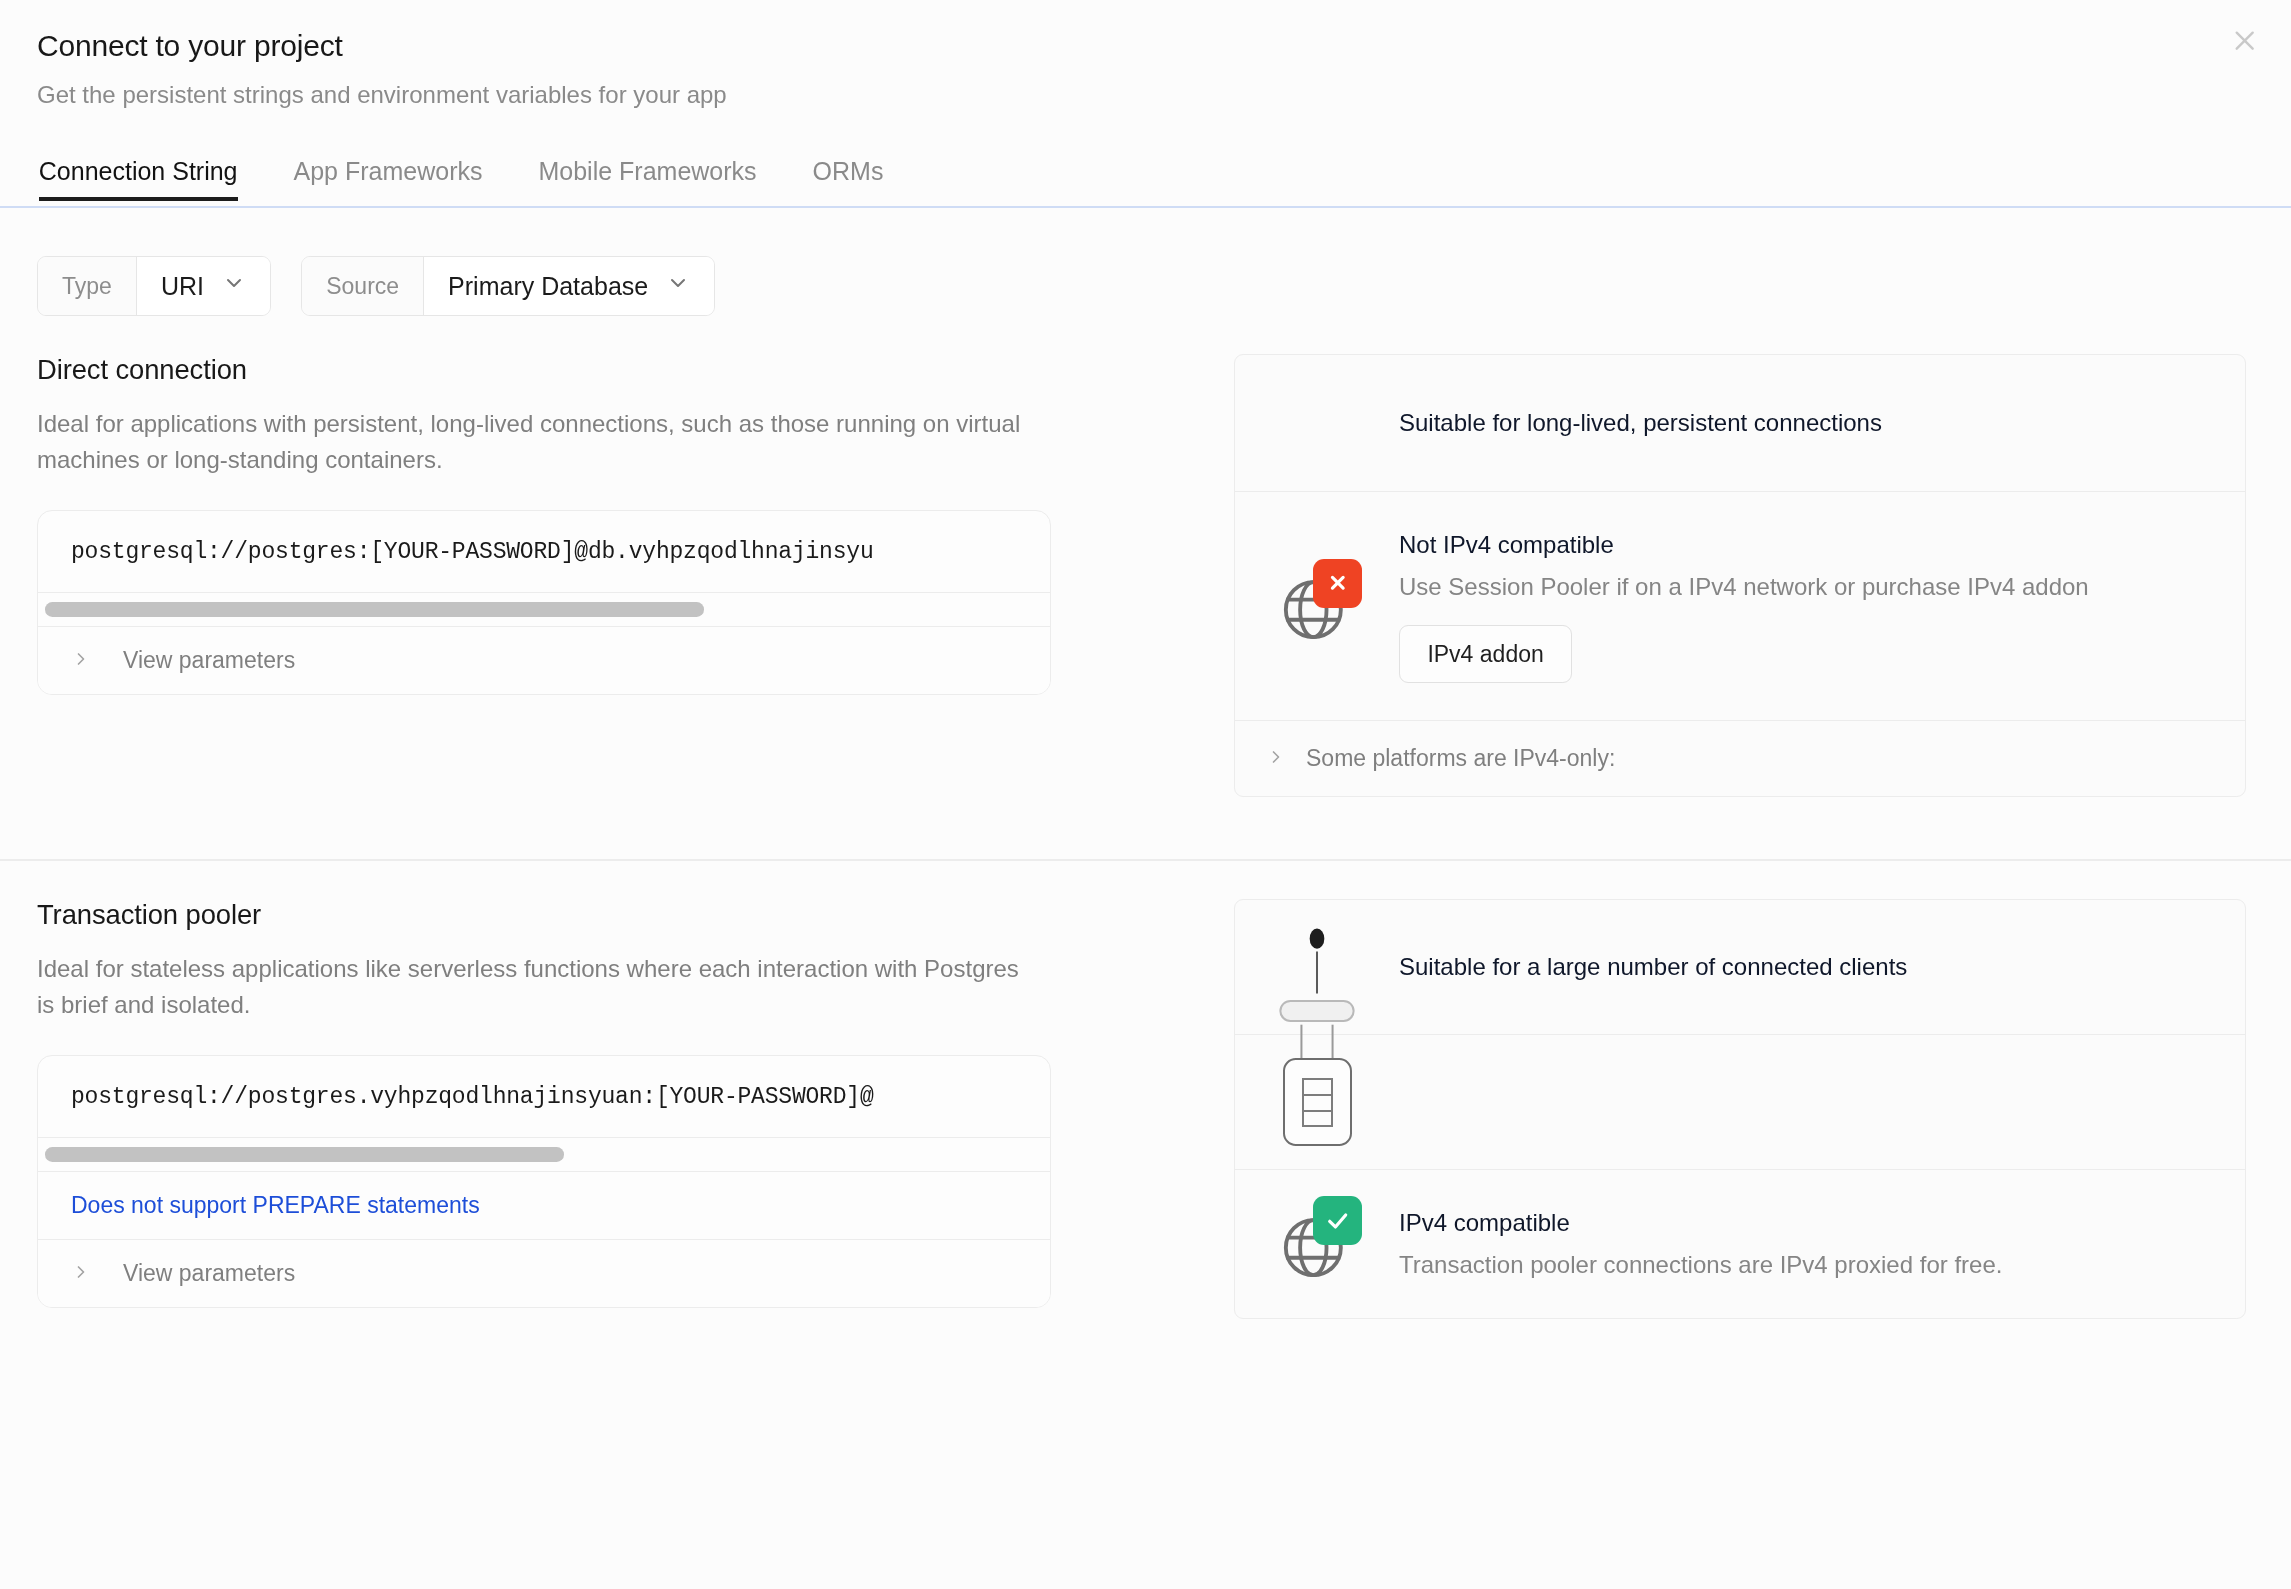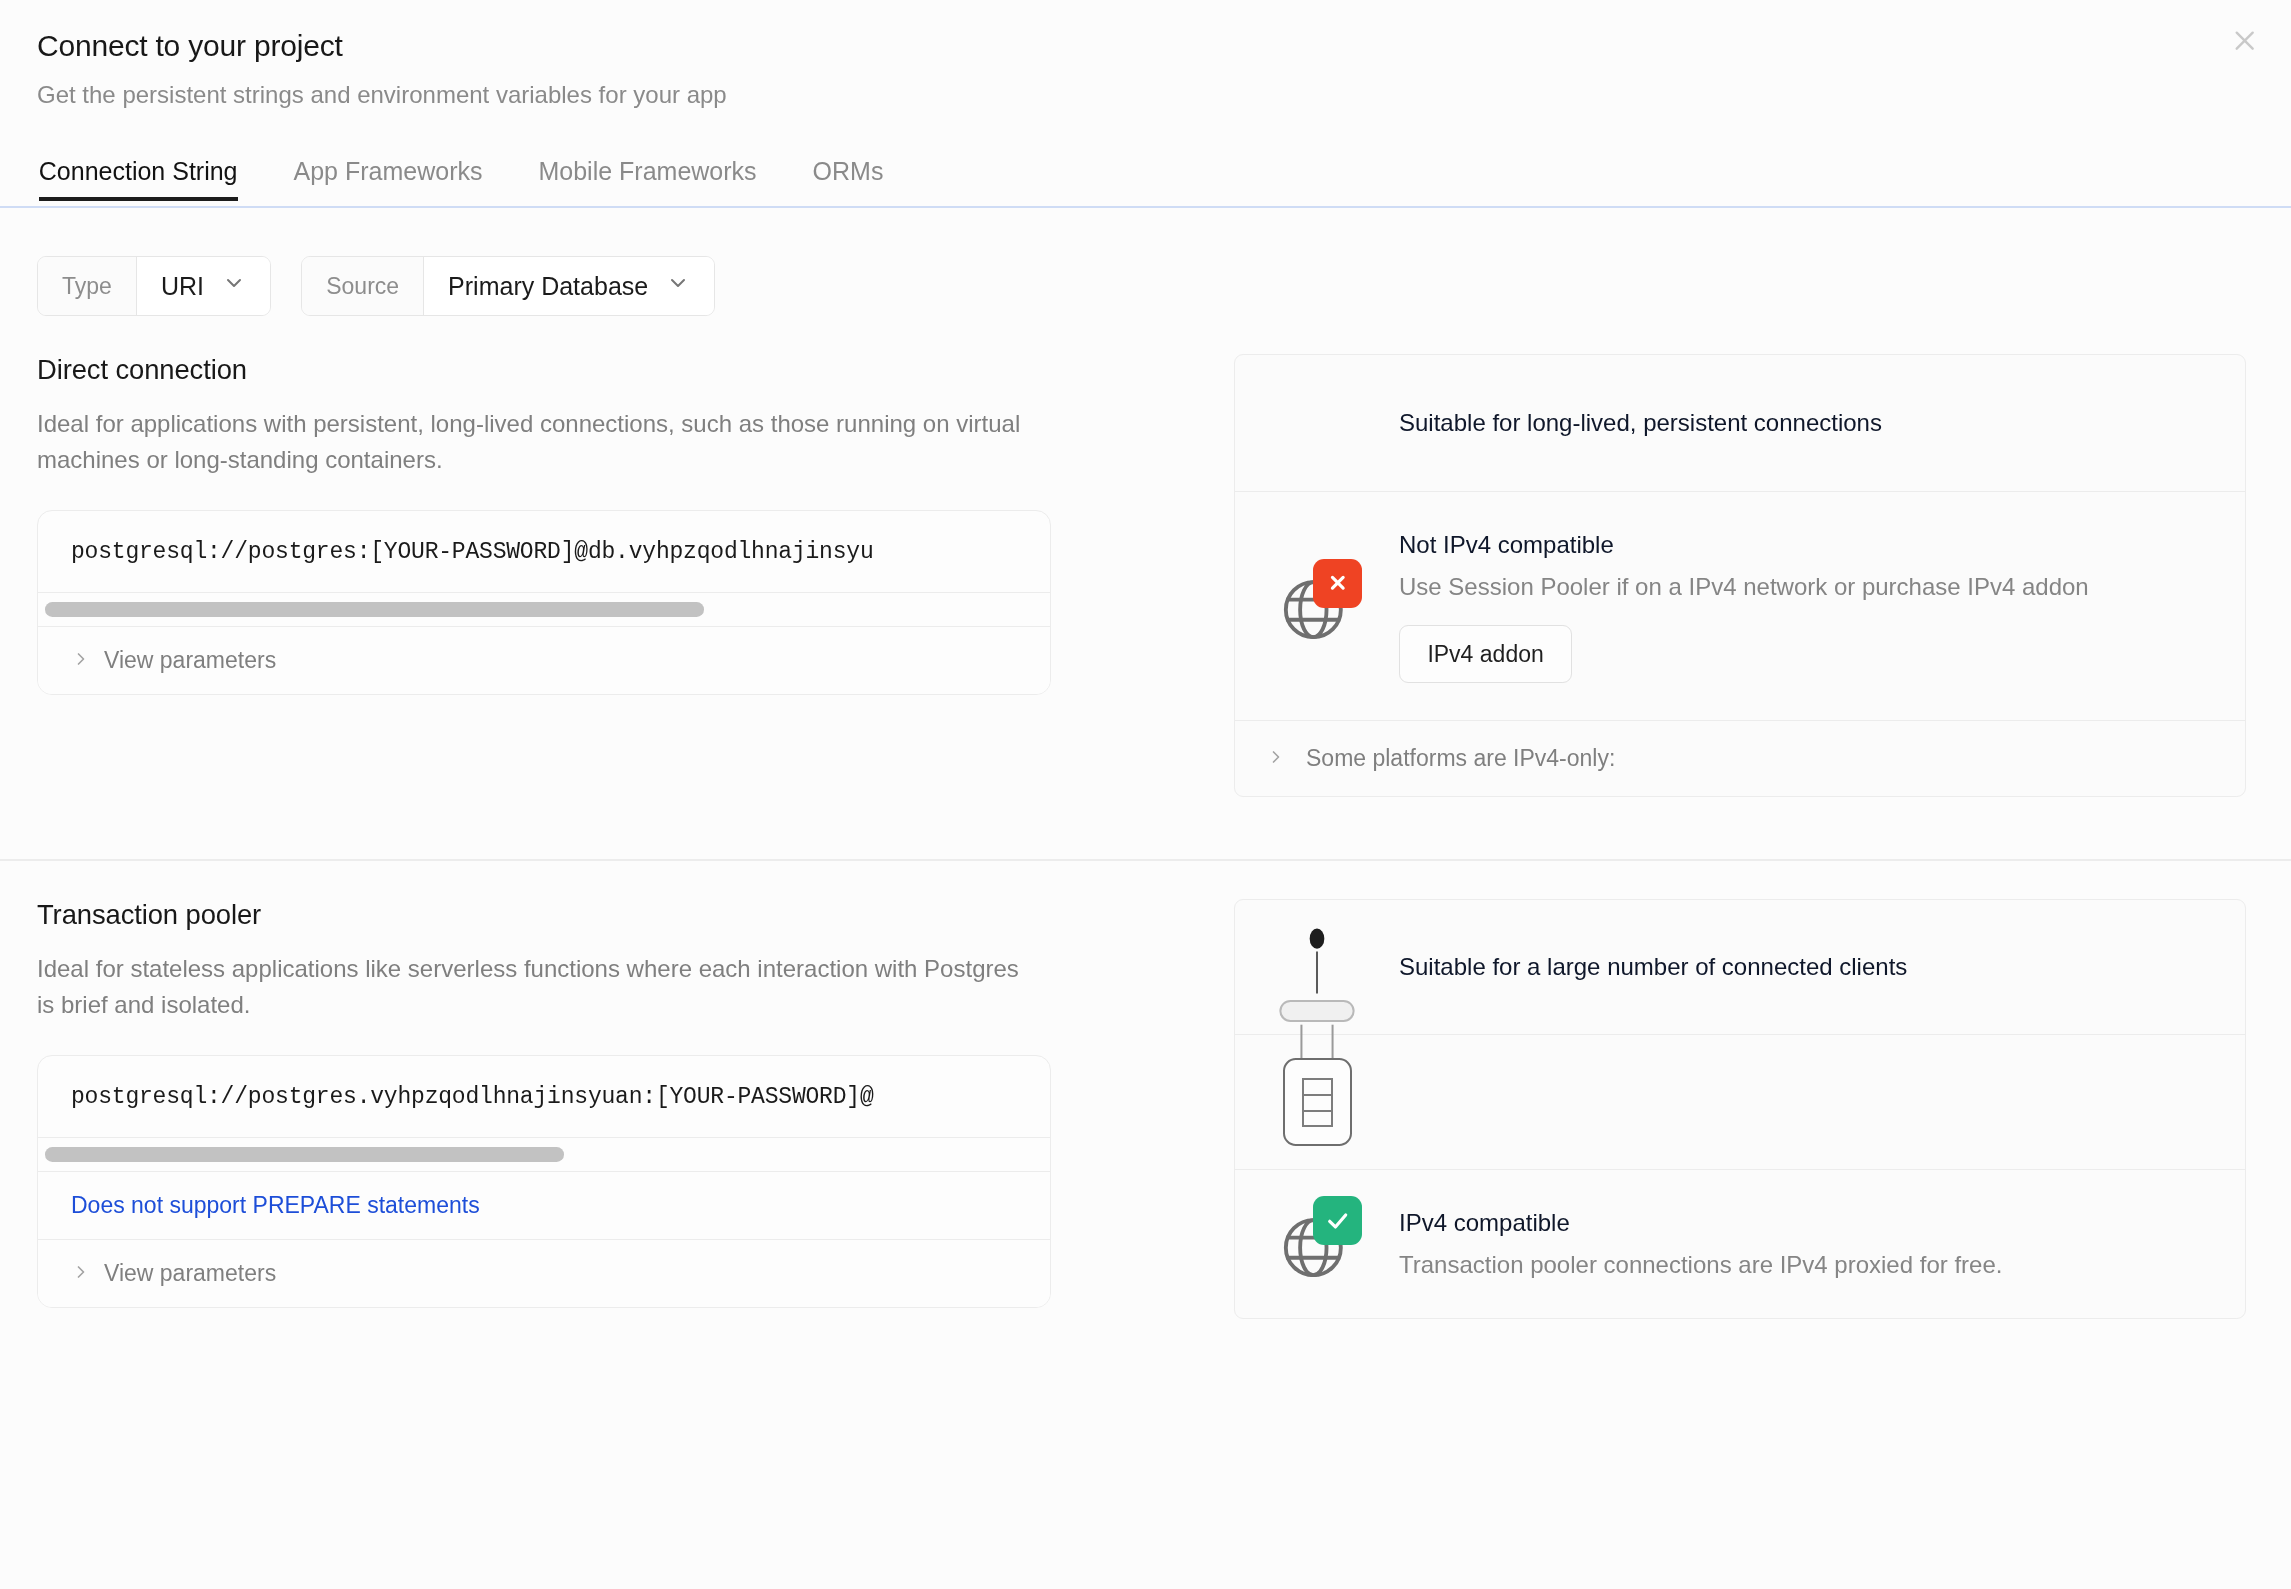--- a/index.html
+++ b/index.html
@@ -209,21 +209,21 @@
     border-top: 1.5px solid #ececec;
     padding: 20px 33px;
     font-size: 23px;
     color: #1d4ed8;
   }
   .code-expand {
     border-top: 1.5px solid #ececec;
     padding: 20px 33px;
     display: flex;
     align-items: center;
-    gap: 13px;
+    gap: 32px;
     cursor: pointer;
     background: #fdfdfd;
   }
   .code-expand-label {
     font-size: 23px;
     color: #7f7f7f;
   }
 
   
   .feature-card {

